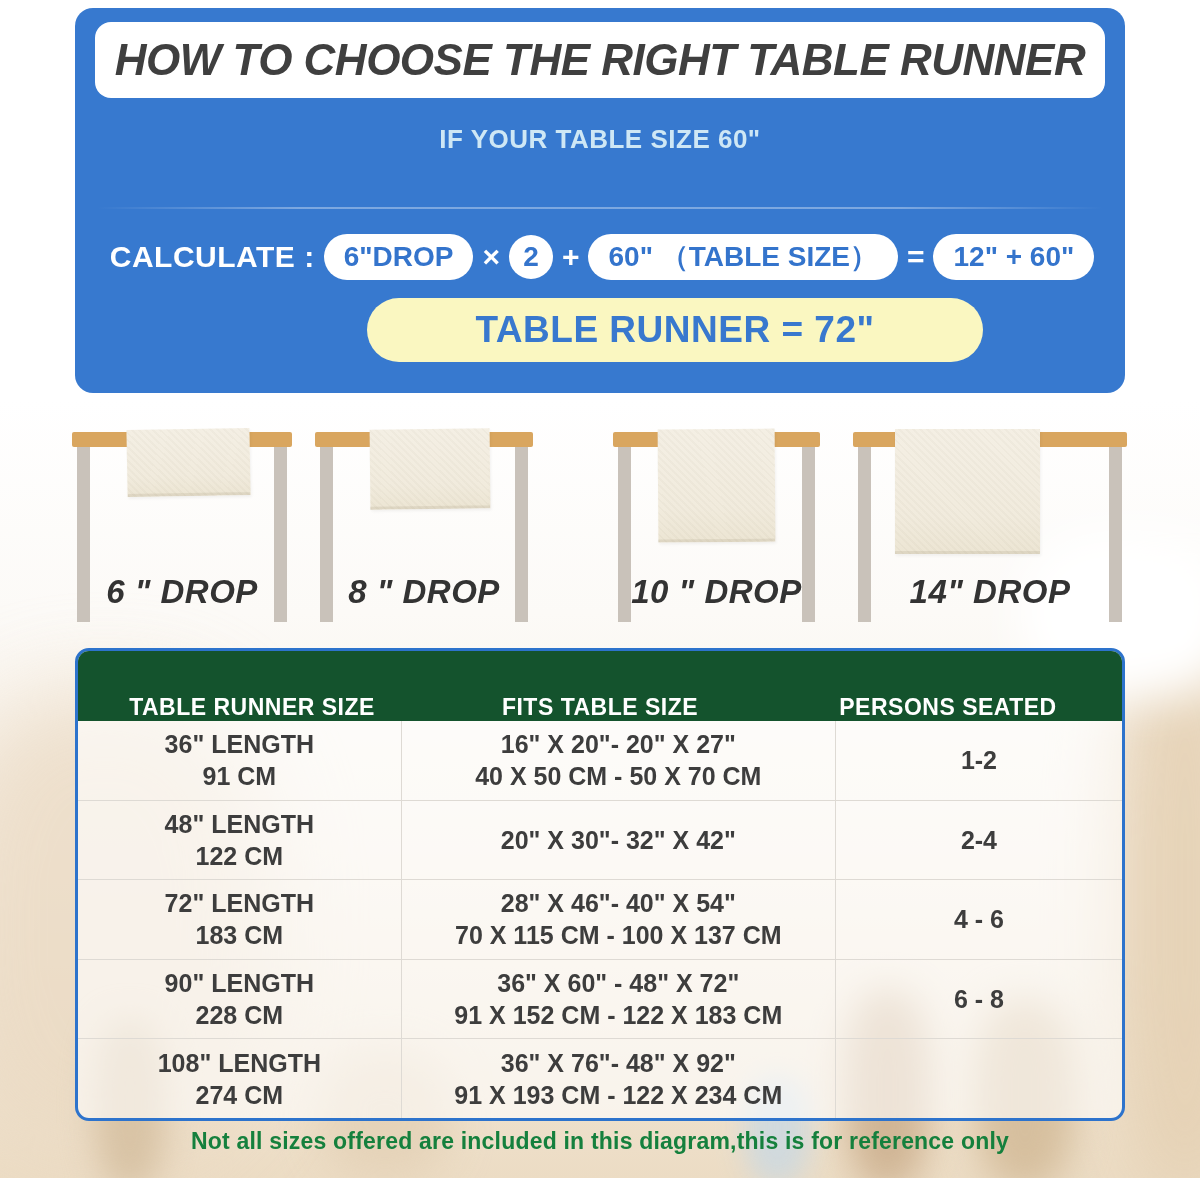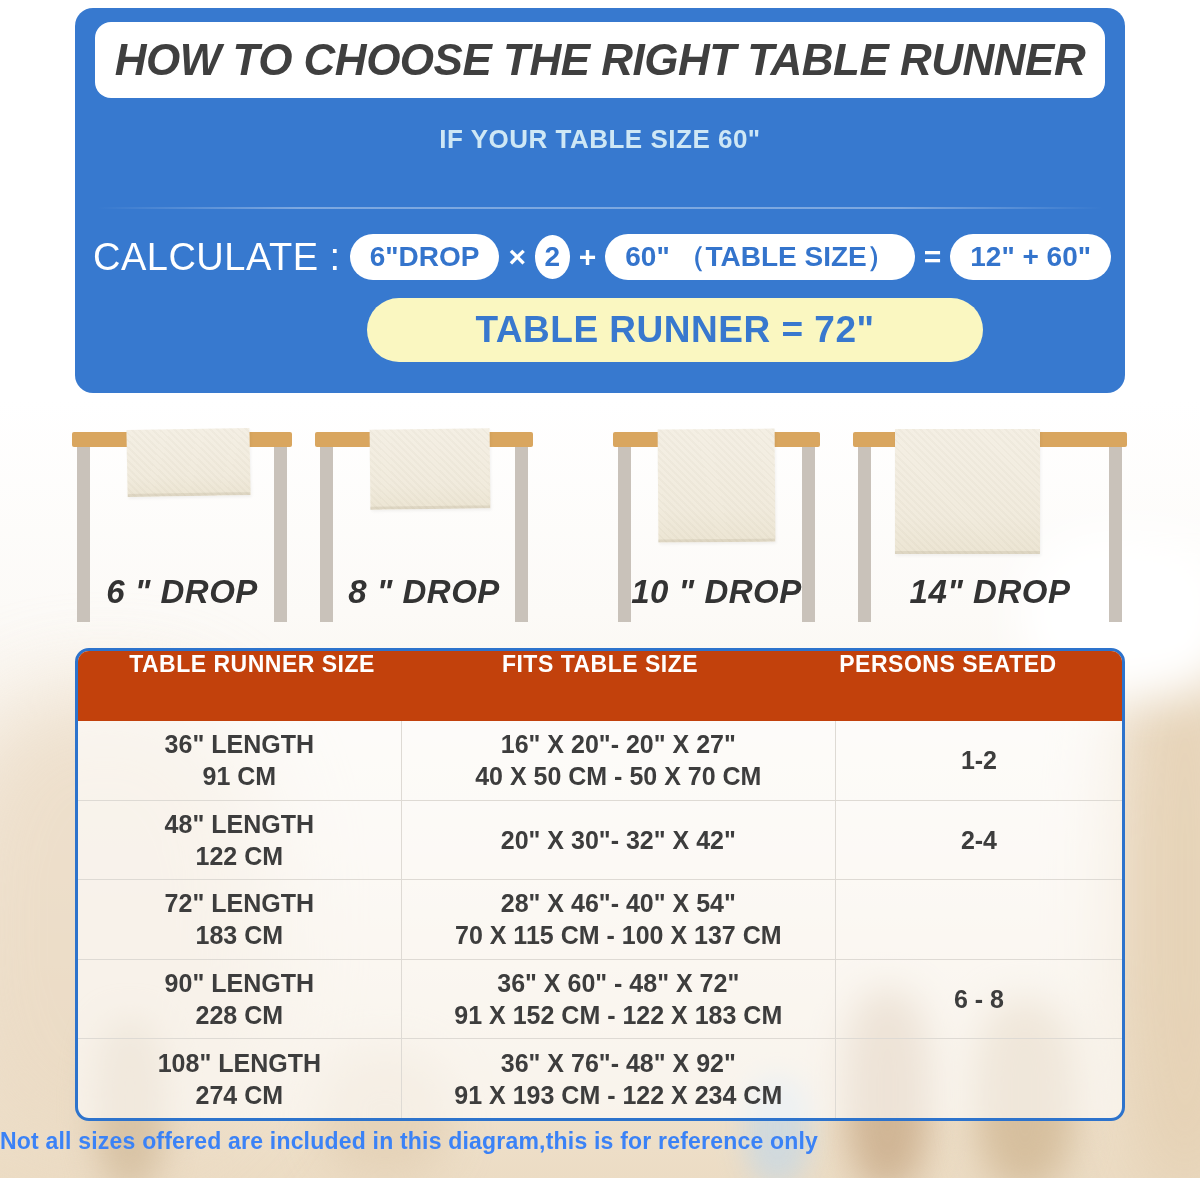--- a/index.html
+++ b/index.html
@@ -27,21 +27,21 @@
   .title-banner h1 { font-size:44px; font-weight:700; font-style:italic; letter-spacing:-.5px;
           color:#3f3f3f; white-space:nowrap; }
   .sub { position:absolute; width:100%; text-align:center; color:#cee7f5; font-weight:700;
          font-size:26px; letter-spacing:.5px; }
   .sub1 { top:116px; }
   .sub2 { top:153px; }
   .calc-divider { position:absolute; left:22px; right:22px; top:199px; height:2px;
          background:linear-gradient(90deg,rgba(255,255,255,0) 0%,rgba(255,255,255,.35) 20%,rgba(255,255,255,.35) 80%,rgba(255,255,255,0) 100%); }
   .calc-row { position:absolute; left:18px; right:14px; top:224px; height:50px;
          display:flex; align-items:center; justify-content:center; gap:9px; }
-  .calc-label { color:#ffffff; font-weight:400; font-size:38px; letter-spacing:.5px; white-space:nowrap; }
+  .calc-label { color:#ffffff; font-weight:700; font-size:30px; letter-spacing:.5px; white-space:nowrap; }
   .pill { background:#ffffff; color:#3474cc; font-weight:700; font-size:28px;
           border-radius:26px; padding:9px 20px; white-space:nowrap; line-height:1; }
   .op { color:#ffffff; font-weight:700; font-size:30px; line-height:1; }
   .factor-circle { background:#ffffff; color:#3474cc; font-weight:700; font-size:28px;
           width:44px; height:44px; border-radius:50%; display:flex; align-items:center; justify-content:center; }
   .result-pill { position:absolute; left:292px; top:290px; width:616px; height:64px;
           background:#faf7c1; border-radius:32px; display:flex; align-items:center; justify-content:center;
           color:#3878ce; font-weight:700; font-size:37px; letter-spacing:.5px; }
 
   
@@ -62,33 +62,33 @@
   .fig2 { left:315px; width:218px; }
   .fig2 .runner { left:55px; width:120px; height:80px;  transform:rotate(-.6deg); }
   .fig3 { left:613px; width:207px; }
   .fig3 .runner { left:45px; width:117px; height:113px; transform:rotate(-.4deg); }
   .fig4 { left:853px; width:274px; }
   .fig4 .runner { left:42px; width:145px; height:125px; }
 
   
   .size-table { position:absolute; left:75px; top:648px; width:1050px; height:473px;
           border:3px solid #2d73cc; border-radius:14px; overflow:hidden; background:rgba(255,255,255,.62); }
-  .thead { display:flex; height:70px; background:#c2410c; align-items:flex-start; }
+  .thead { display:flex; height:70px; background:#14532d; align-items:flex-end; }
   .thead .hcell { flex:1; text-align:center; color:#ffffff; font-weight:700; font-size:23px; letter-spacing:.5px; }
   .tbody { position:absolute; top:70px; bottom:0; left:0; right:0; display:flex; flex-direction:column; }
   .trow { flex:1; display:flex; border-top:1px solid #dedad4; }
   .trow:first-child { border-top:none; }
   .tcell { display:flex; flex-direction:column; align-items:center; justify-content:center;
           color:#3d3d3d; font-weight:700; font-size:25px; line-height:32px; text-align:center; }
   .c1 { width:31%;   border-right:1px solid #dedad4; }
   .c2 { width:41.6%; border-right:1px solid #dedad4; }
   .c3 { width:27.4%; }
 
-  .footnote { position:absolute; left:0; right:0; top:1128px; text-align:left;
-          font-size:23px; font-weight:700; color:#3b82f6; letter-spacing:.2px; }
+  .footnote { position:absolute; left:0; right:0; top:1128px; text-align:center;
+          font-size:23px; font-weight:700; color:#15803d; letter-spacing:.2px; }
 </style>
 </head>
 <body>
 
 <div class="canvas">
 
   <div class="bg">
     <div class="blob b1"></div>
     <div class="blob b2"></div>
     <div class="blob b3"></div>
@@ -184,20 +184,23 @@
 
       <div class="trow">
         <div class="tcell c1">
           <span>72" LENGTH</span>
           <span>183 CM</span>
         </div>
         <div class="tcell c2">
           <span>28" X 46"- 40" X 54"</span>
           <span>70 X 115 CM - 100 X 137 CM</span>
         </div>
+        <div class="tcell c3">
+          <span>4 - 6</span>
+        </div>
       </div>
 
       <div class="trow">
         <div class="tcell c1">
           <span>90" LENGTH</span>
           <span>228 CM</span>
         </div>
         <div class="tcell c2">
           <span>36" X 60" - 48" X 72"</span>
           <span>91 X 152 CM - 122 X 183 CM</span>

